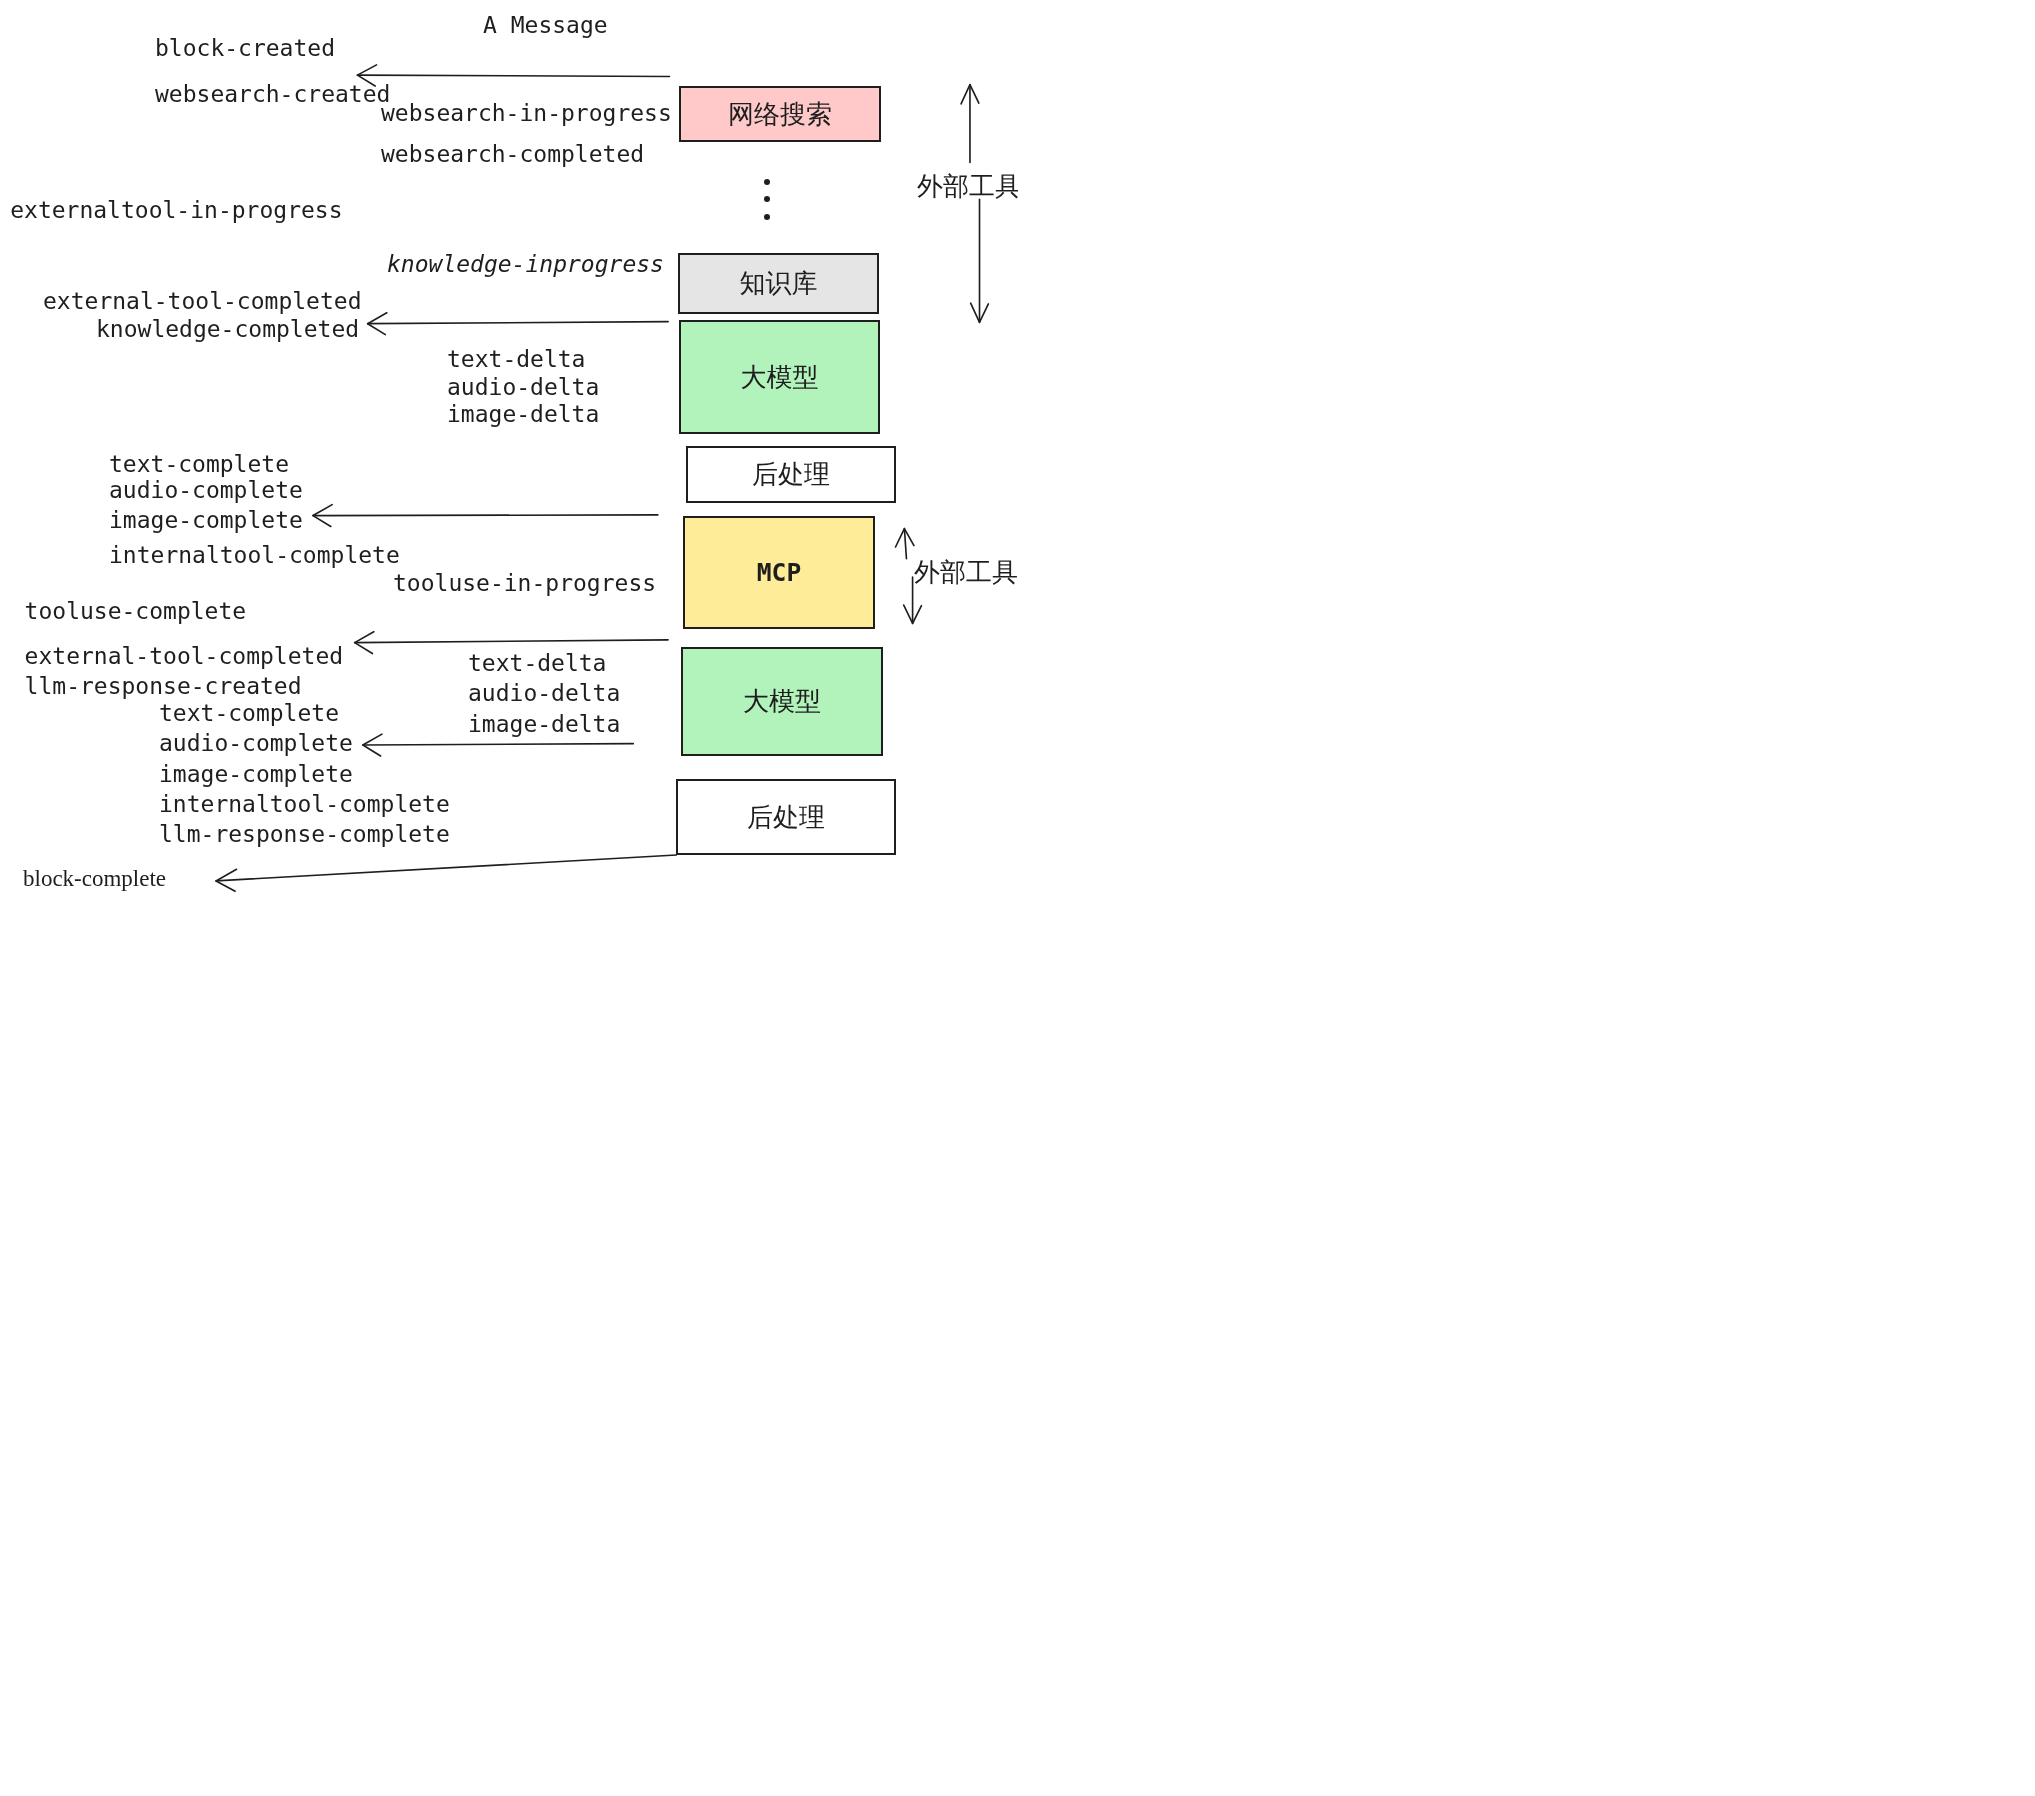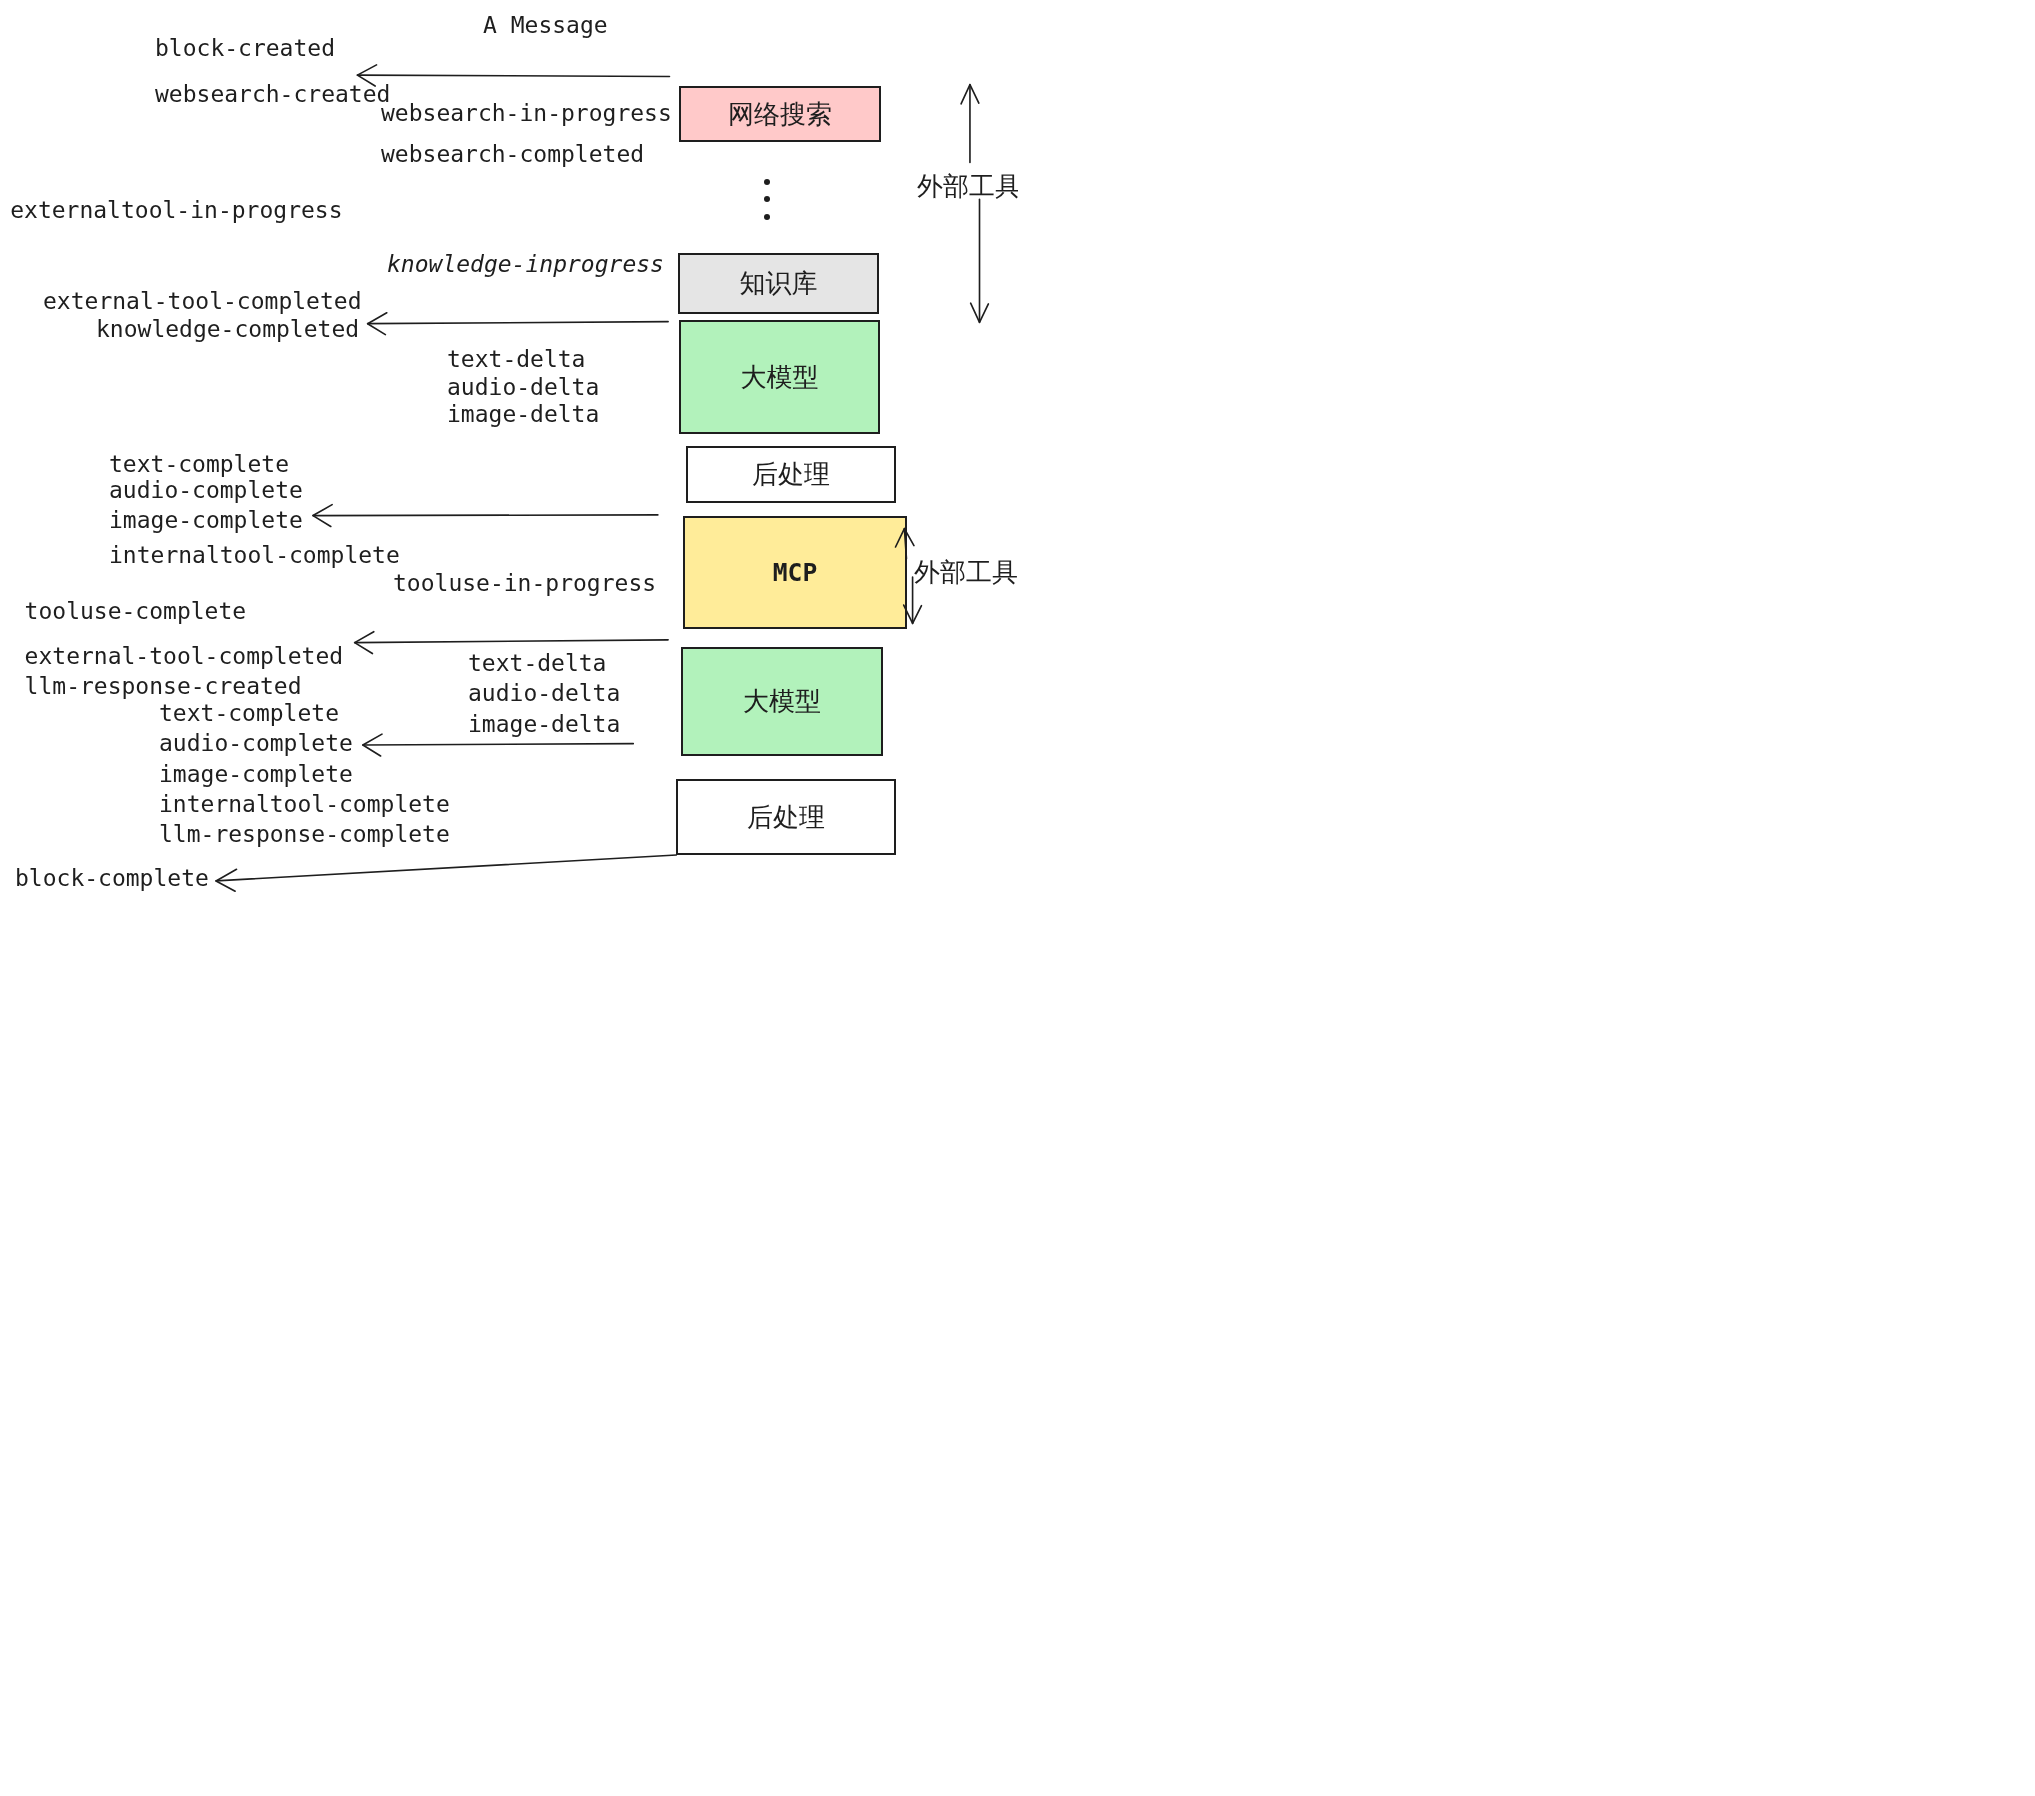--- a/index.html
+++ b/index.html
@@ -80,35 +80,35 @@
 
   <div class="ev" style="left:468px; top:652px;">text-delta</div>
   <div class="ev" style="left:468px; top:682px;">audio-delta</div>
   <div class="ev" style="left:468px; top:713px;">image-delta</div>
 
   <div class="ev" style="left:159px; top:702px;">text-complete</div>
   <div class="ev" style="left:159px; top:732px;">audio-complete</div>
   <div class="ev" style="left:159px; top:763px;">image-complete</div>
   <div class="ev" style="left:159px; top:793px;">internaltool-complete</div>
   <div class="ev" style="left:159px; top:823px;">llm-response-complete</div>
-  <div class="ev" style="left:15px;  top:867px;">block-complete</div>
+  <div class="ev" style="left:23px;  top:867px;font-family:Liberation Serif, serif;">block-complete</div>
 
   <div class="box" style="left:679px;  top:86px;  width:202px; height:56px; background:#ffc9c9;">
     <span>网络搜索</span>
   </div>
   <div class="box" style="left:678px;  top:253px;  width:201px; height:61px;  background:#e5e5e5;">
     <span>知识库</span>
   </div>
   <div class="box" style="left:679px;  top:320px;  width:201px; height:114px; background:#b2f2bb;">
     <span>大模型</span>
   </div>
   <div class="box" style="left:686px; top:446px;  width:210px; height:57px;  background:#ffffff;">
     <span>后处理</span>
   </div>
-  <div class="box mcp-font" style="left:683px; top:516px; width:224px; height:113px; background:#ffec99;">
+  <div class="box mcp-font" style="left:683px; top:516px; width:192px; height:113px; background:#ffec99;">
     <span>MCP</span>
   </div>
   <div class="box" style="left:681px;  top:647px;  width:202px; height:109px; background:#b2f2bb;">
     <span>大模型</span>
   </div>
   <div class="box" style="left:676px;  top:779px; width:220px; height:76px; background:#ffffff;">
     <span>后处理</span>
   </div>
 
   <div class="dot" style="left:764px; top:179px;"></div>

